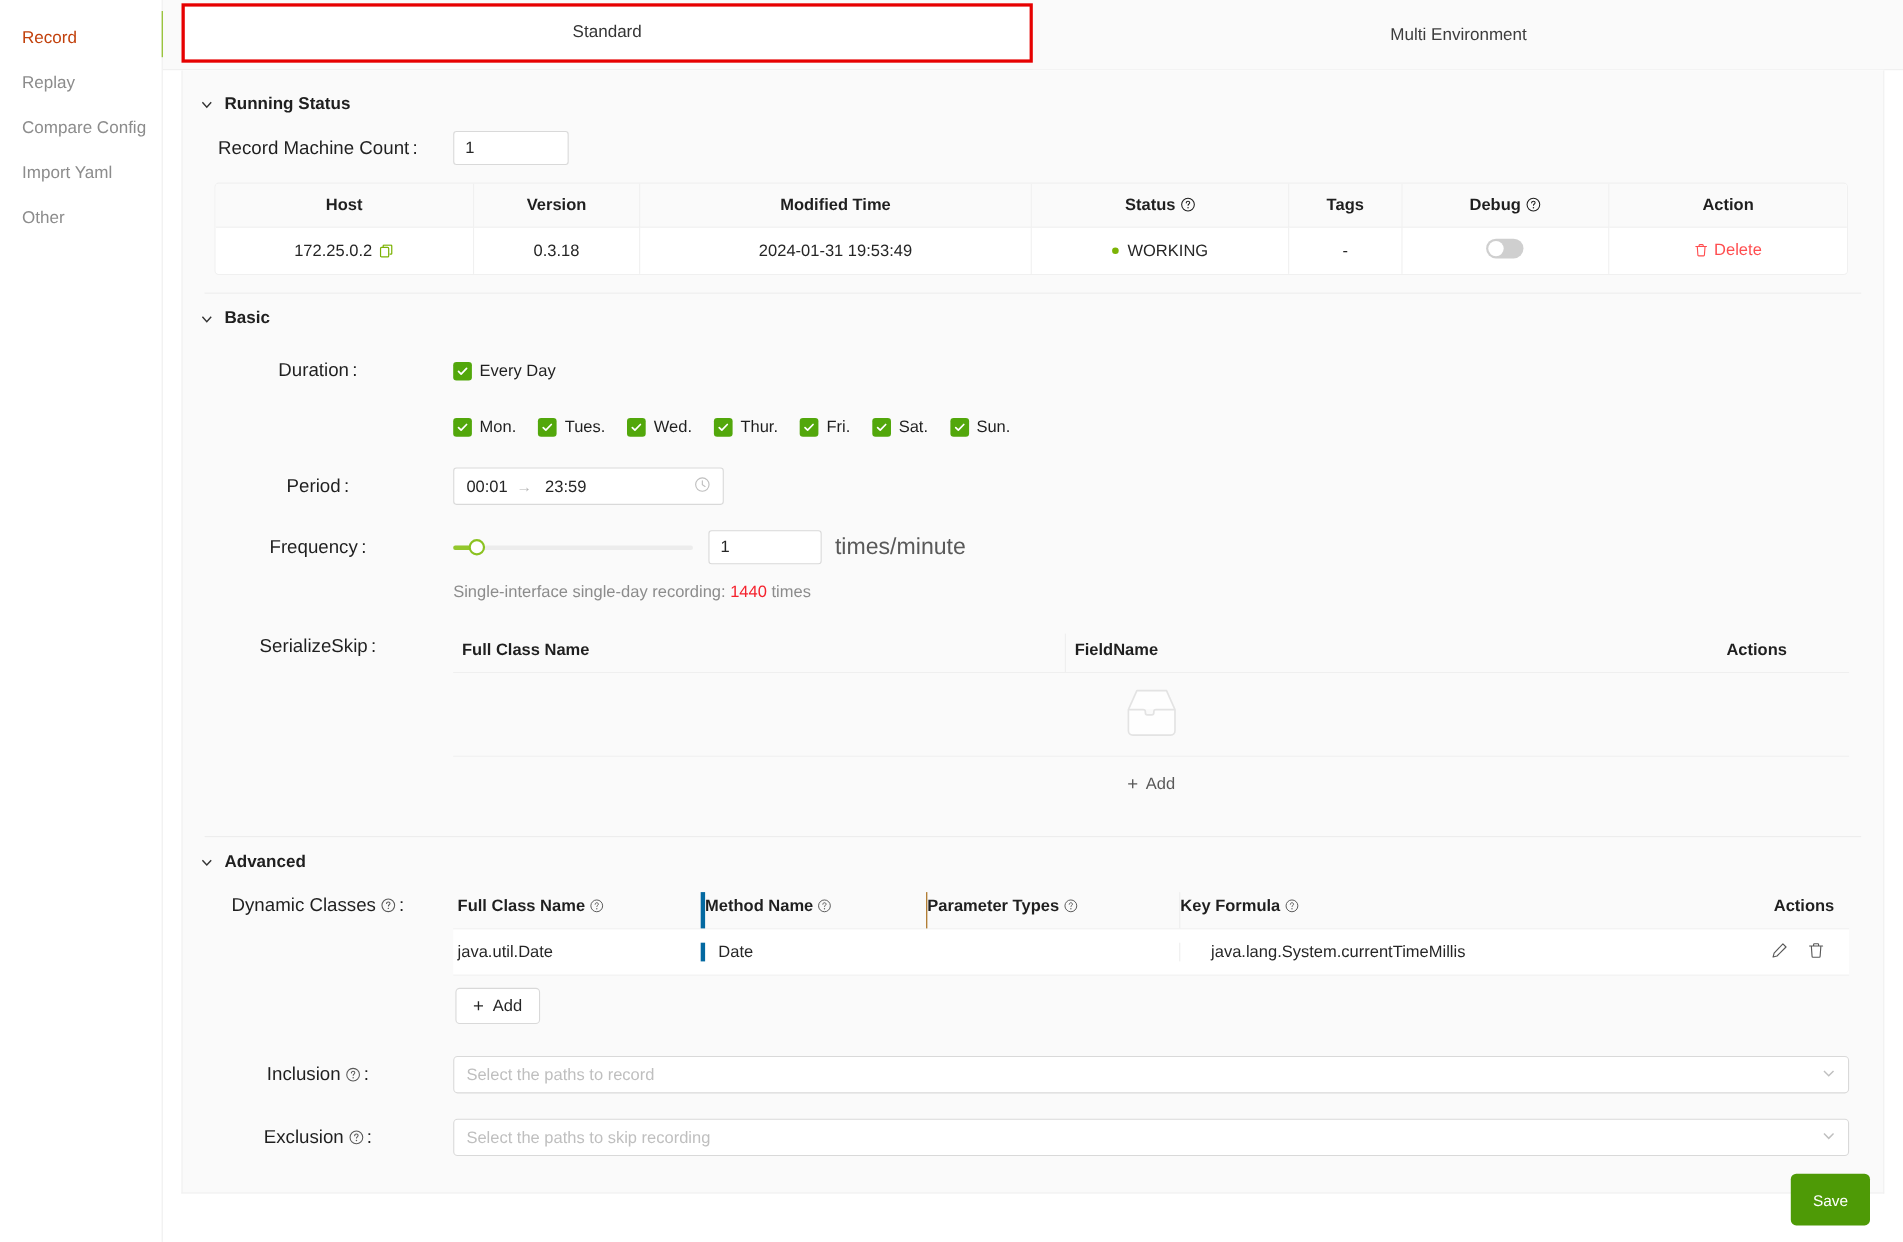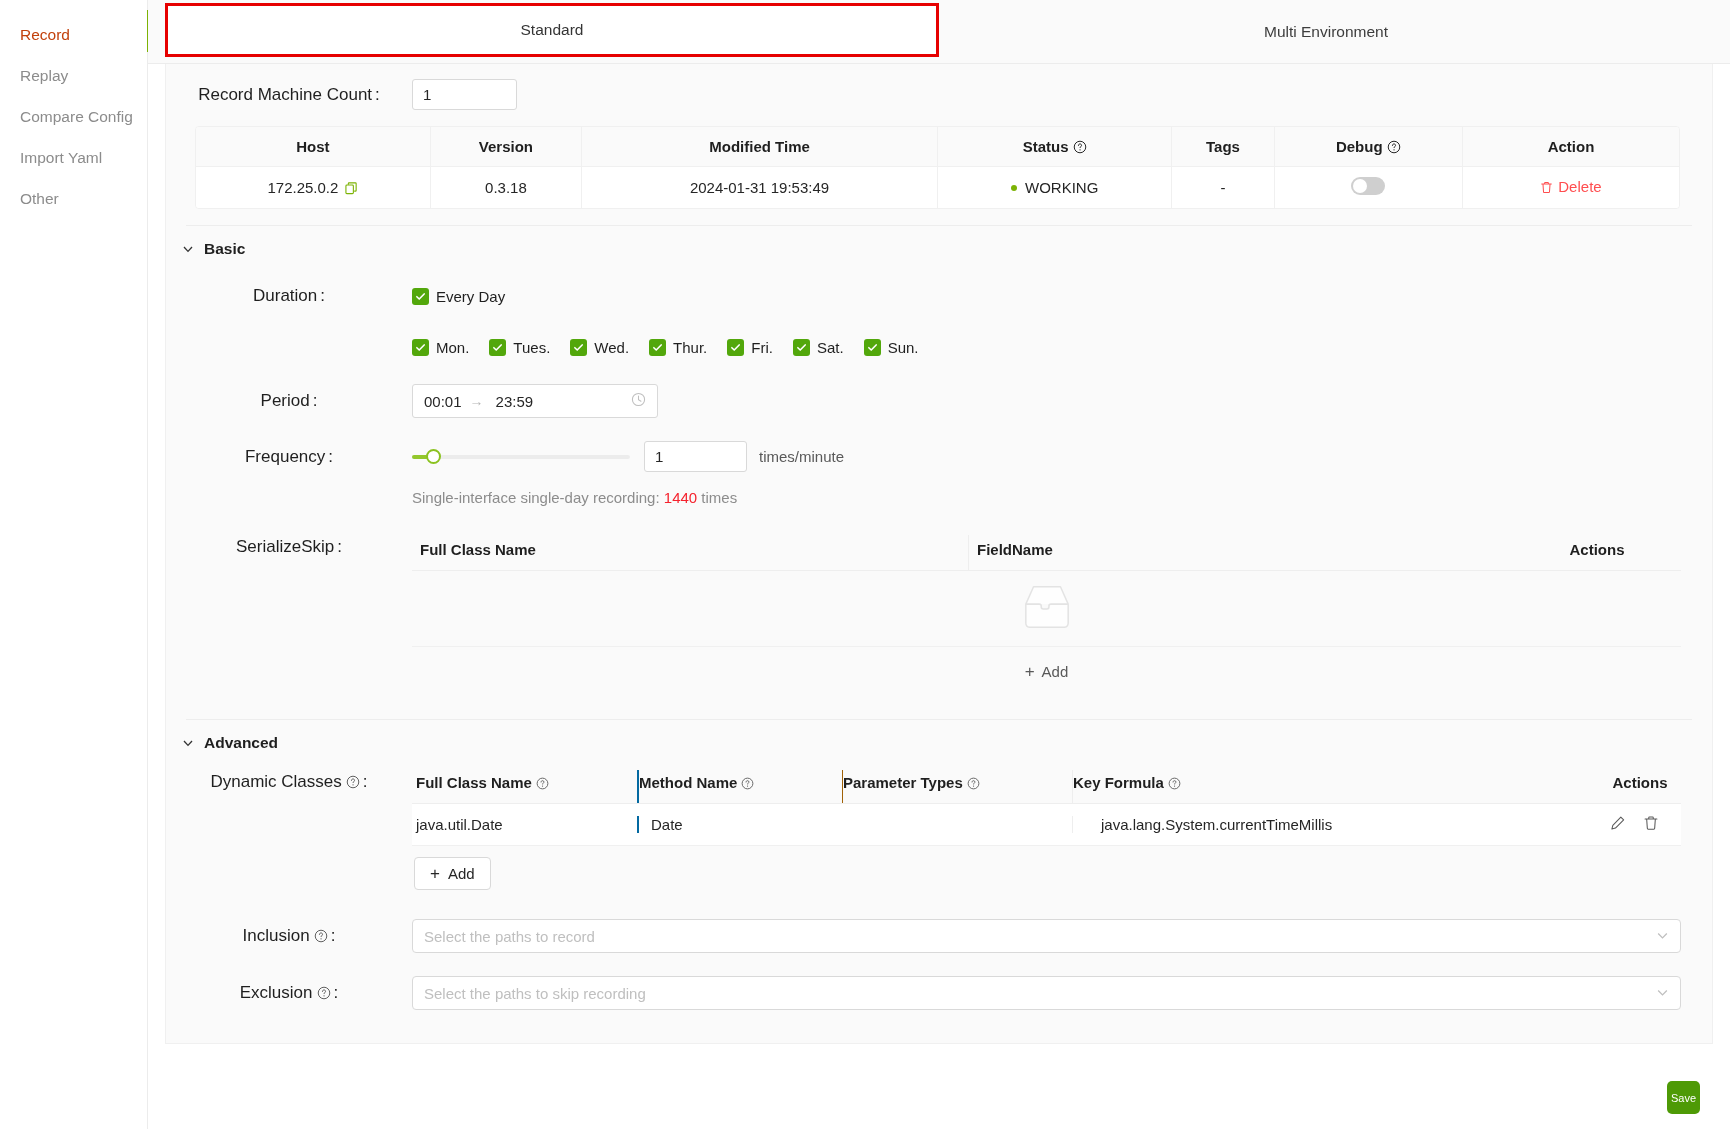--- a/index.html
+++ b/index.html
@@ -219,21 +219,21 @@
   
   .slider { width: 218px; height: 4px; background:#ececec; border-radius:2px; position:relative; margin-right:14px;}
   .slider .fill { position:absolute; left:0; top:0; height:4px; width:16px; background:#93c72c; border-radius:2px;}
   .slider .handle {
     position:absolute; left:14px; top:-6px;
     width:15px; height:15px; border-radius:50%;
     background:#fff; border:2px solid #8bc220;
     cursor:pointer;
   }
   .freq-inp { width: 103px; }
-  .freq-unit { margin-left: 12px; color:#595959; font-size:15px;}
+  .freq-unit { margin-left: 12px; color:#595959; font-size:21px;}
   .hint { color:#8c8c8c; font-size:15px;text-align:right; }
   .hint b { color:#f5222d; font-weight:normal; }
 
   
   .ss-wrap { flex:1 1 auto; margin-right: 25px; }
   .ss-head { display:flex; border-bottom:1px solid #eee; }
   .ss-head .c { padding: 6px 8px 12px 8px; font-size:15px; font-weight:bold; color:#1f1f1f; }
   .ss-c1 { flex: 0 0 556px; }
   .ss-c2 { flex: 1 1 auto; border-left:1px solid #eee;}
   .ss-c3 { flex: 0 0 168px; text-align:center;}
@@ -243,21 +243,21 @@
   .add-link { color:#595959; font-size:15px; display:inline-flex; align-items:center; gap:7px; cursor:pointer;}
   .plus { font-size:17px; line-height:1; }
 
   
   .dc-wrap { flex:1 1 auto; margin-right: 25px; }
   .dc-head { display:flex; border-bottom:1px solid #eee; }
   .dc-head .c { padding: 4px 0 12px 0; font-size:15px; font-weight:bold; color:#1f1f1f; }
   .dc-row { display:flex; background:#fff; border-bottom:1px solid #f0f0f0; align-items:center; height:42px;}
   .dc-row .c { font-size:15px; color:#262626; }
   .d1 { flex: 0 0 225px; padding-left:4px;}
-  .d2 { flex: 0 0 205px; border-left:2px solid #0369a1; padding-left:12px;}
+  .d2 { flex: 0 0 205px; border-left:4px solid #0369a1; padding-left:12px;}
   .d3 { flex: 0 0 230px; border-left:1px solid #a16207; padding-left:12px;}
   .d4 { flex: 1 1 auto; border-left:1px solid #eee; padding-left:28px;}
   .d5 { flex: 0 0 82px; text-align:center; }
   .dc-head .d1 { padding-left:4px; }
   .row-acts { display:flex; gap: 17px; justify-content:flex-end; padding-right: 22px; color:#595959; }
   .row-acts span { cursor:pointer; }
   .btn-add {
     display:inline-flex; align-items:center; gap:8px;
     height: 33px; padding: 0 15px;
     border:1px solid #d9d9d9; border-radius:4px;
@@ -276,23 +276,23 @@
   }
   .select-box .caret { margin-left:auto; color:#bfbfbf; }
 
   
   .save-bar { position:absolute; right: 30px; bottom: 27px; }
   .btn-save {
     background:#4e9a06;
     color:#fff;
     border:none;
     border-radius:5px;
-    height:33px;
-    padding: 0 4px;
-    font-size:11px;
+    height:47px;
+    padding: 0 20px;
+    font-size:14px;
     cursor:pointer;
     font-family:"Liberation Sans", sans-serif;
   }
 </style>
 </head>
 <body>
 
 <div class="app">
 
   <div class="sidebar">
@@ -321,20 +321,28 @@
         <span>Standard</span>
       </div>
       <div class="tab plain">
         <span>Multi Environment</span>
       </div>
     </div>
 
     <div class="content">
       <div class="panel">
 
+        <div class="section-head">
+          <span class="chev">
+            <svg width="12" height="12" viewBox="0 0 12 12">
+                <path d="M2 4 L6 8.4 L10 4" fill="none" stroke="#333" stroke-width="1.3"></path>
+              </svg>
+          </span>
+          <span>Running Status</span>
+        </div>
 
         <div class="section-body">
           <div class="frow">
             <div class="flabel"><span>Record Machine Count</span><span class="colon">:</span></div>
             <div class="fctl">
               <div class="inp inp-machine">
                 <span>1</span>
               </div>
             </div>
           </div>

